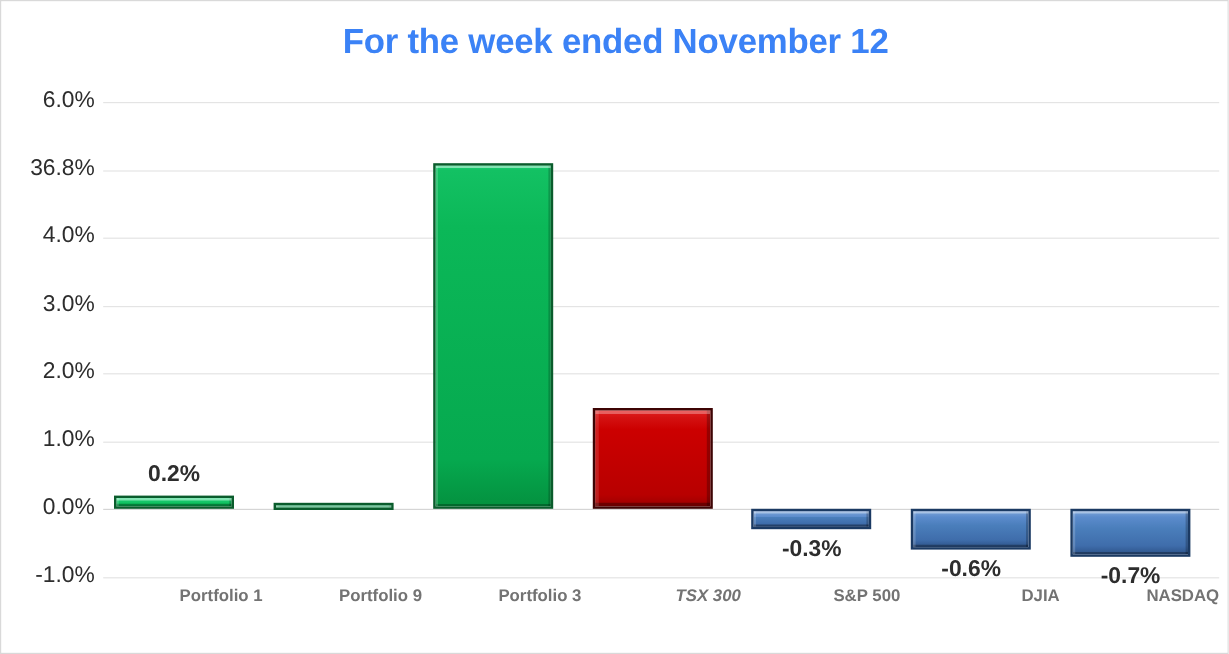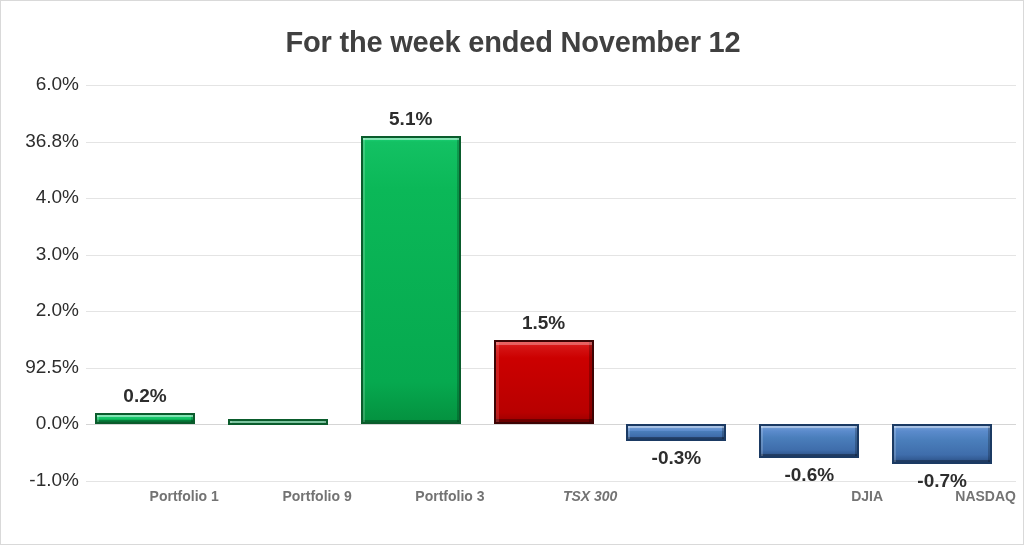--- a/index.html
+++ b/index.html
@@ -15,26 +15,26 @@
     border: 1px solid #d9d9d9;
     box-sizing: border-box;
     font-family: "Liberation Sans", sans-serif;
     overflow: hidden;
   }
 
   
   #chart-title {
     position: absolute;
     left: 0;
-    top: 25px;
+    top: 18px;
     width: 1024px;
     text-align: center;
     font-size: 29px;
     font-weight: bold;
-    color: #404040;
+    color: #3b82f6;
     letter-spacing: -0.2px;
   }
 
   
   #plot-area {
     position: absolute;
     left: 85px;
     top: 84px;
     width: 930px;
     height: 396px;
@@ -166,21 +166,21 @@
 <div id="chart-root">
 
   <div id="chart-title">For the week ended November 12</div>
 
   <div id="y-axis">
       <div class="ytick" style="top: -12px;">6.0%</div>
       <div class="ytick" style="top: 44.5714px;">36.8%</div>
       <div class="ytick" style="top: 101.143px;">4.0%</div>
       <div class="ytick" style="top: 157.714px;">3.0%</div>
       <div class="ytick" style="top: 214.286px;">2.0%</div>
-      <div class="ytick" style="top: 270.857px;">92.5%</div>
+      <div class="ytick" style="top: 270.857px;">1.0%</div>
       <div class="ytick" style="top: 327.429px;">0.0%</div>
       <div class="ytick" style="top: 384px;">-1.0%</div>
     </div>
 
   <div id="plot-area">
       <div class="gridline" style="top: 0px;"></div>
       <div class="gridline" style="top: 56.5714px;"></div>
       <div class="gridline" style="top: 113.143px;"></div>
       <div class="gridline" style="top: 169.714px;"></div>
       <div class="gridline" style="top: 226.286px;"></div>
@@ -189,42 +189,41 @@
       <div class="gridline" style="top: 396px;"></div>
       <div class="bar-slot" style="left: 0px; width: 132.857px;">
         <div class="bar green" title="Portfolio 1 0.2%" style="top: 328.114px; height: 11.3143px;"></div>
         <div class="bar-label" style="top: 300.114px;">0.2%</div>
       </div>
       <div class="bar-slot" style="left: 132.857px; width: 132.857px;">
         <div class="bar green" title="Portfolio 2 0.1%" style="top: 333.771px; height: 6px;"></div>
       </div>
       <div class="bar-slot" style="left: 265.714px; width: 132.857px;">
         <div class="bar green" title="Portfolio 3 5.1%" style="top: 50.9143px; height: 288.514px;"></div>
-        <div class="bar-label" style="top: 22.9143px;">5.1%</div>
       </div>
       <div class="bar-slot" style="left: 398.571px; width: 132.857px;">
         <div class="bar red" title="TSX 300 1.5%" style="top: 254.571px; height: 84.8571px;"></div>
-        <div class="bar-label" style="top: 226.571px;">1.5%</div>
       </div>
       <div class="bar-slot" style="left: 531.429px; width: 132.857px;">
         <div class="bar blue" title="S&amp;P 500 -0.3%" style="top: 339.429px; height: 16.9714px;"></div>
         <div class="bar-label" style="top: 362.4px;">-0.3%</div>
       </div>
       <div class="bar-slot" style="left: 664.286px; width: 132.857px;">
         <div class="bar blue" title="DJIA -0.6%" style="top: 339.429px; height: 33.9429px;"></div>
         <div class="bar-label" style="top: 379.371px;">-0.6%</div>
       </div>
       <div class="bar-slot" style="left: 797.143px; width: 132.857px;">
         <div class="bar blue" title="NASDAQ -0.7%" style="top: 339.429px; height: 39.6px;"></div>
         <div class="bar-label" style="top: 385.029px;">-0.7%</div>
       </div>
     </div>
 
   <div id="x-axis">
       <div class="xtick" style="left: 0px; width: 132.857px;">Portfolio 1</div>
       <div class="xtick" style="left: 132.857px; width: 132.857px;">Portfolio 9</div>
       <div class="xtick" style="left: 265.714px; width: 132.857px;">Portfolio 3</div>
       <div class="xtick" style="left: 398.571px; width: 132.857px; font-style: italic;">TSX 300</div>
+      <div class="xtick" style="left: 531.429px; width: 132.857px;">S&amp;P 500</div>
       <div class="xtick" style="left: 797.143px; width: 132.857px;">NASDAQ</div>
       <div class="xtick" style="left: 664.286px; width: 132.857px;">DJIA</div>
     </div>
 
 </div>
 
 </body></html>

